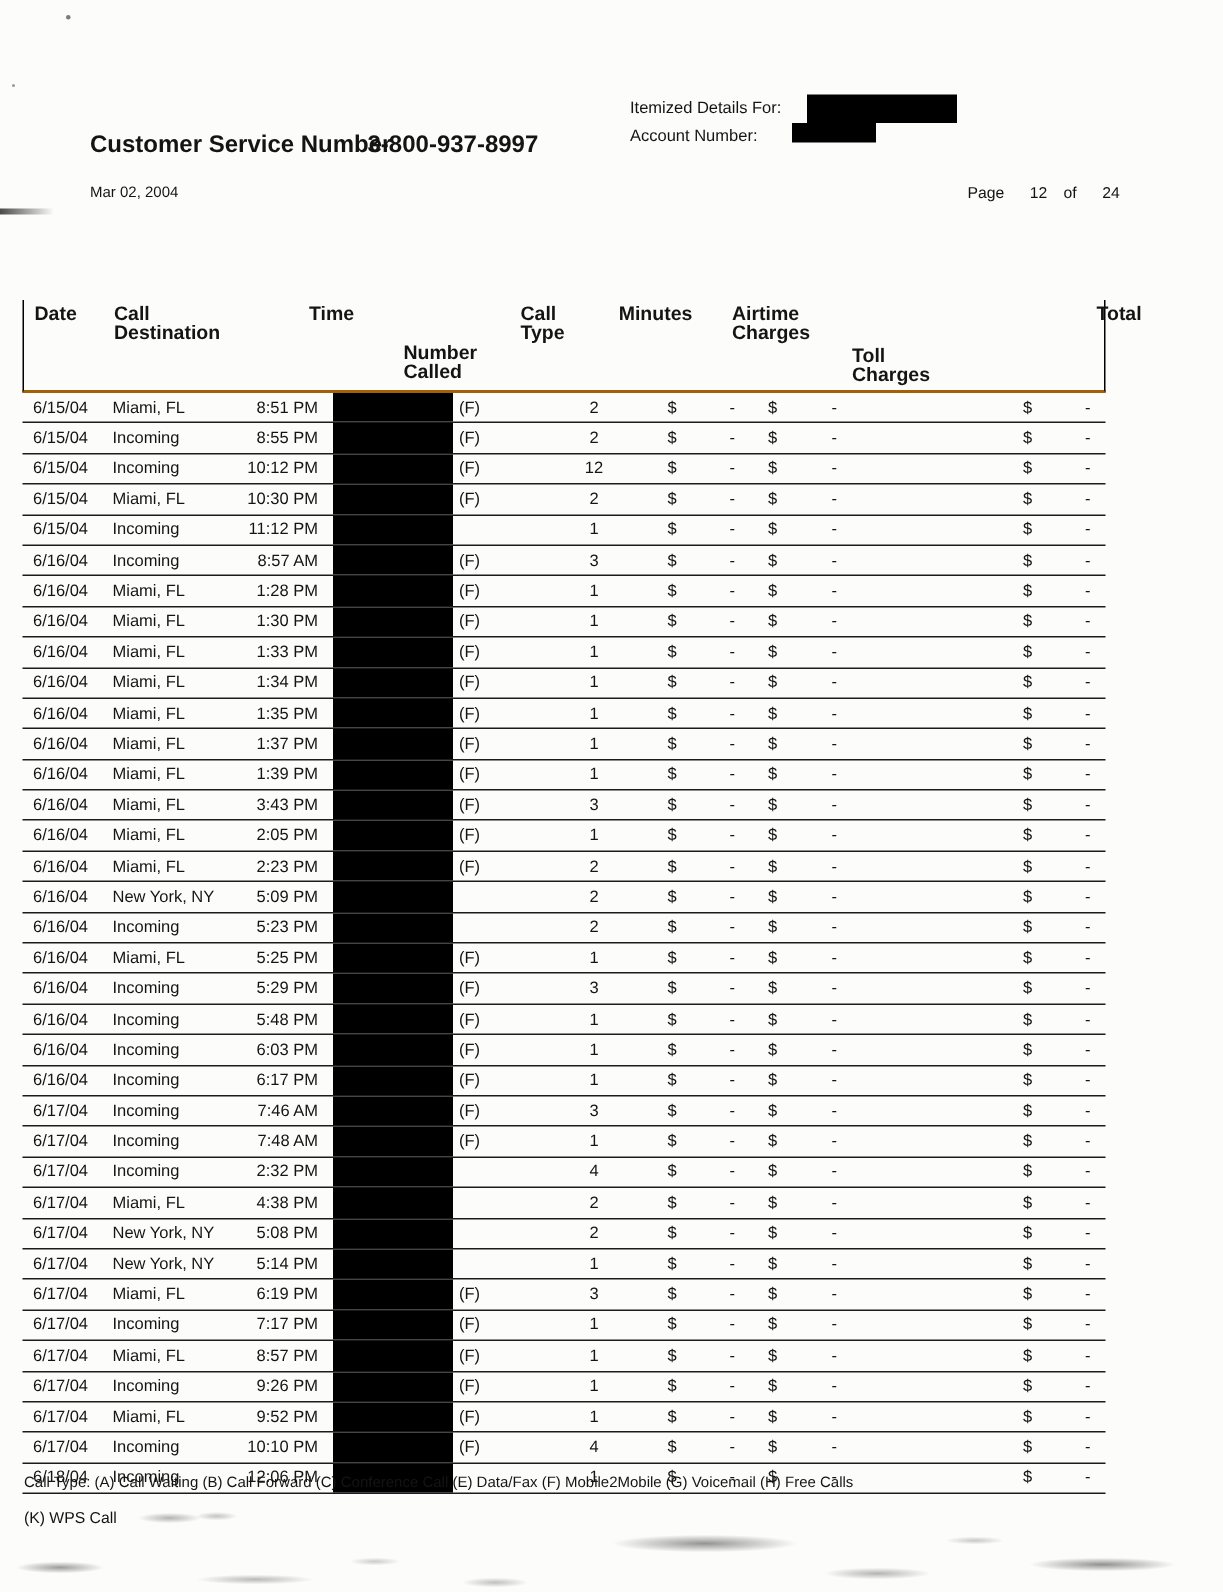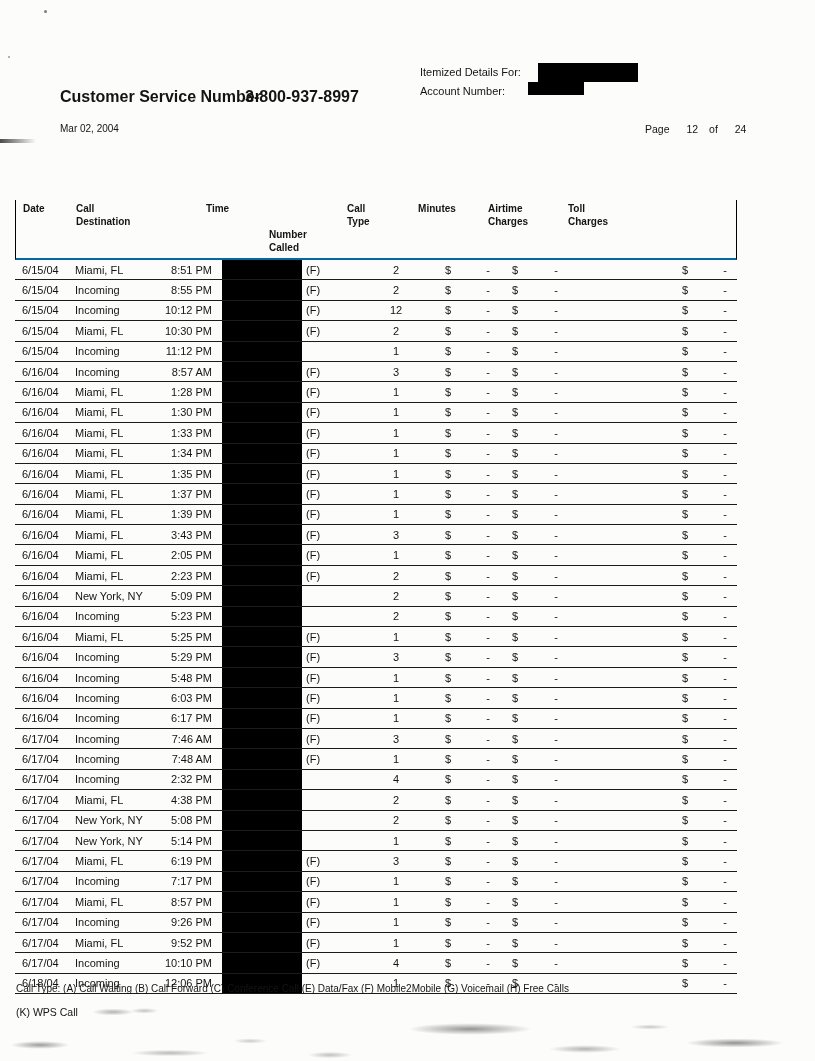--- a/index.html
+++ b/index.html
@@ -40,32 +40,32 @@
       radial-gradient(ellipse 95px 9px at 470px 14px, rgba(45,45,45,.5), transparent 65%),
       radial-gradient(ellipse 55px 6px at 585px 34px, rgba(70,70,70,.4), transparent 65%),
       radial-gradient(ellipse 75px 7px at 735px 28px, rgba(40,40,40,.5), transparent 65%),
       radial-gradient(ellipse 34px 5px at 330px 40px, rgba(80,80,80,.35), transparent 65%),
       radial-gradient(ellipse 30px 4px at 650px 12px, rgba(80,80,80,.3), transparent 65%);
     filter:blur(.4px); }
   
   .table-wrap { position:absolute; left:15px; top:200px; width:722px; }
   .title-box { border:1.4px solid #000; padding:2px; }
   .title-inner { border:1px solid #000; padding:4px 10px 5px; font-weight:bold; font-style:italic; font-size:13.5px; letter-spacing:.2px; }
-  .header-row { display:flex; border-left:1.2px solid #000; border-right:1.2px solid #000; border-bottom:2px solid #0369a1;
-    font-weight:bold; font-size:10px; padding:3px 0 4px; min-height:28px; }
+  .header-row { display:flex; border-left:1.2px solid #000; border-right:1.2px solid #000; border-bottom:2px solid #a16207;
+    font-weight:bold; font-size:13px; padding:3px 0 4px; min-height:28px; }
   .hcell { flex:none; line-height:12.5px; }
   .wrap { display:inline-block; }
   .h-date     { width:52px; padding-left:7px; box-sizing:border-box; }
   .h-dest     { width:92px; padding-left:8px; box-sizing:border-box; }  .h-dest .wrap { max-width:62px; }
   .h-time     { width:63px; padding-left:6px; box-sizing:border-box;margin-left:40px; }
   .h-num      { width:80px; padding-left:6px; box-sizing:border-box; }  .h-num .wrap { max-width:52px;margin-top:26px; }
   .h-type     { width:58px; padding-left:4px; box-sizing:border-box; }  .h-type .wrap { max-width:32px; }
   .h-min      { width:72px; text-align:center; }
   .h-air      { width:73px; padding-left:15px; box-sizing:border-box; } .h-air .wrap { max-width:55px; }
-  .h-toll     { width:95px; padding-left:22px; box-sizing:border-box; } .h-toll .wrap { max-width:52px; }
+  .h-toll     { width:95px; padding-left:22px; box-sizing:border-box; } .h-toll .wrap { max-width:52px;margin-top:28px; }
   .h-total    { width:137px; padding-left:90px; box-sizing:border-box; }
   .tbody {}
   .row { display:flex; height:19.4px; align-items:center; border-bottom:1.4px solid #1b1b1b; font-size:11px; }
   .cell { flex:none; box-sizing:border-box; white-space:nowrap; }
   .c-date  { width:52px; padding-left:7px; }
   .c-dest  { width:92px; padding-left:8px; }
   .c-time  { width:63px; text-align:right; padding-right:10px; }
   .c-num   { width:80px; align-self:stretch; }
   .redacted { background:#000; }
   .c-type  { width:58px; padding-left:4px; }
@@ -109,20 +109,21 @@
 <div class="table-wrap">
   <div class="header-row">
     <div class="hcell h-date"><span class="wrap">Date</span></div>
     <div class="hcell h-dest"><span class="wrap">Call Destination</span></div>
     <div class="hcell h-time"><span class="wrap">Time</span></div>
     <div class="hcell h-num"><span class="wrap">Number Called</span></div>
     <div class="hcell h-type"><span class="wrap">Call Type</span></div>
     <div class="hcell h-min"><span class="wrap">Minutes</span></div>
     <div class="hcell h-air"><span class="wrap">Airtime Charges</span></div>
     <div class="hcell h-toll"><span class="wrap">Toll Charges</span></div>
+    <div class="hcell h-total"><span class="wrap">Total</span></div>
   </div>
   <div class="tbody">
   <div class="row">
     <div class="cell c-date">6/15/04</div>
     <div class="cell c-dest">Miami, FL</div>
     <div class="cell c-time">8:51 PM</div>
     <div class="cell c-num redacted"></div>
     <div class="cell c-type">(F)</div>
     <div class="cell c-min">2</div>
     <div class="cell c-air charge">

